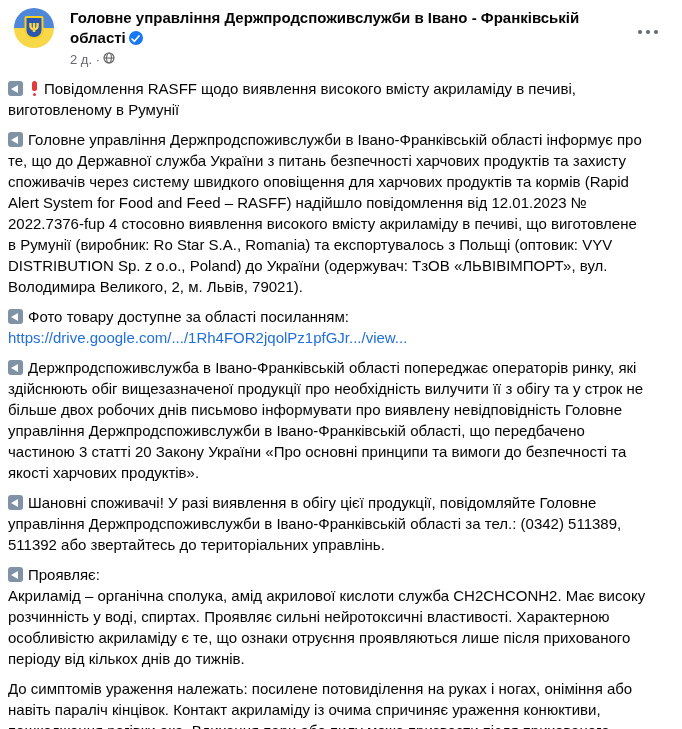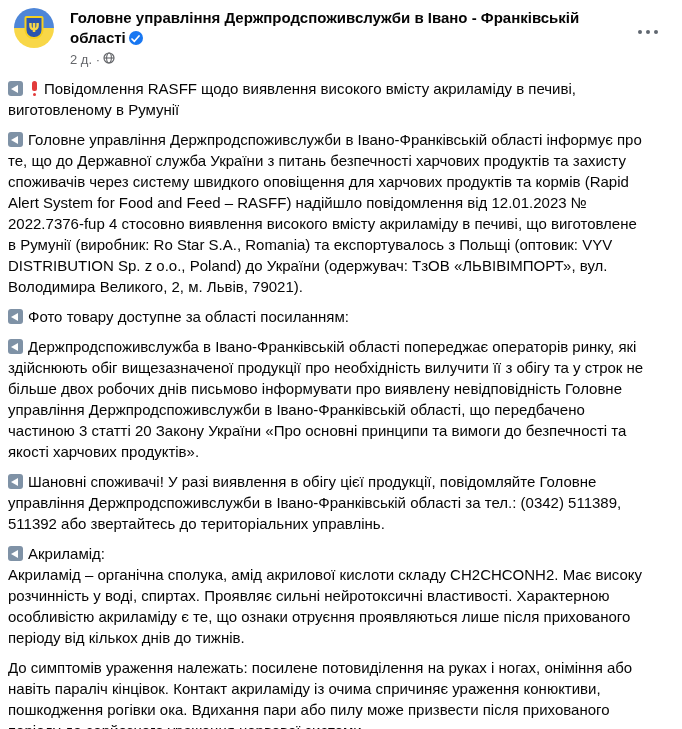--- a/index.html
+++ b/index.html
@@ -180,33 +180,34 @@
     <p>
       <span class="emoji-arrow"></span><span class="emoji-excl"><span class="bar"></span><span class="pt"></span></span><span>Повідомлення RASFF щодо виявлення високого вмісту акриламіду в печиві, виготовленому в Румунії</span>
     </p>
 
     <p>
       <span class="emoji-arrow"></span><span>Головне управління Держпродспоживслужби в Івано-Франківській області інформує про те, що до Державної служба України з питань безпечності харчових продуктів та захисту споживачів через систему швидкого оповіщення для харчових продуктів та кормів (Rapid Alert System for Food and Feed – RASFF) надійшло повідомлення  від 12.01.2023  № 2022.7376-fup 4 стосовно виявлення високого вмісту акриламіду в печиві, що виготовлене в Румунії (виробник: Ro Star S.A., Romania) та експортувалось з Польщі (оптовик: VYV DISTRIBUTION Sp. z o.o., Poland) до України (одержувач: ТзОВ «ЛЬВІВІМПОРТ», вул. Володимира Великого, 2, м. Львів, 79021).</span>
     </p>
 
     <p>
       <span class="emoji-arrow"></span><span>Фото товару доступне за області посиланням:</span>
+      <a class="post-link" href="#">https://drive.google.com/.../1Rh4FOR2jqolPz1pfGJr.../view...</a>
     </p>
 
     <p>
       <span class="emoji-arrow"></span><span>Держпродспоживслужба в Івано-Франківській області попереджає операторів ринку, які здійснюють обіг вищезазначеної продукції про необхідність вилучити її з  обігу та у строк не більше двох робочих днів письмово інформувати про виявлену невідповідність Головне управління Держпродспоживслужби в Івано-Франківській області, що передбачено частиною 3 статті 20 Закону України «Про основні принципи та вимоги до безпечності та якості харчових продуктів».</span>
     </p>
 
     <p>
       <span class="emoji-arrow"></span><span>Шановні споживачі!  У разі виявлення в обігу цієї продукції, повідомляйте Головне управління Держпродспоживслужби в Івано-Франківській області за тел.: (0342) 511389, 511392 або звертайтесь до територіальних управлінь.</span>
     </p>
 
     <p>
-      <span class="emoji-arrow"></span><span>Акриламід:</span>
-      <span class="block-line">Акриламід – органічна сполука, амід акрилової кислоти складу CH2CHCONH2. Має високу розчинність у воді, спиртах. Проявляє сильні нейротоксичні властивості. Характерною особливістю акриламіду є те, що ознаки отруєння проявляються лише після прихованого періоду від кількох днів до тижнів.</span>
+      <span class="emoji-arrow"></span><span>Проявляє:</span>
+      <span class="block-line">Акриламід – органічна сполука, амід акрилової кислоти служба CH2CHCONH2. Має високу розчинність у воді, спиртах. Проявляє сильні нейротоксичні властивості. Характерною особливістю акриламіду є те, що ознаки отруєння проявляються лише після прихованого періоду від кількох днів до тижнів.</span>
     </p>
 
     <p>
       <span>До симптомів ураження належать: посилене потовиділення на руках і ногах, оніміння або навіть параліч кінцівок. Контакт акриламіду із очима спричиняє  ураження конюктиви, пошкодження рогівки ока. Вдихання пари або пилу може призвести після прихованого періоду до серйозного ураження нервової системи.</span>
     </p>
 
   </div>
 </div>
 
 </body></html>

